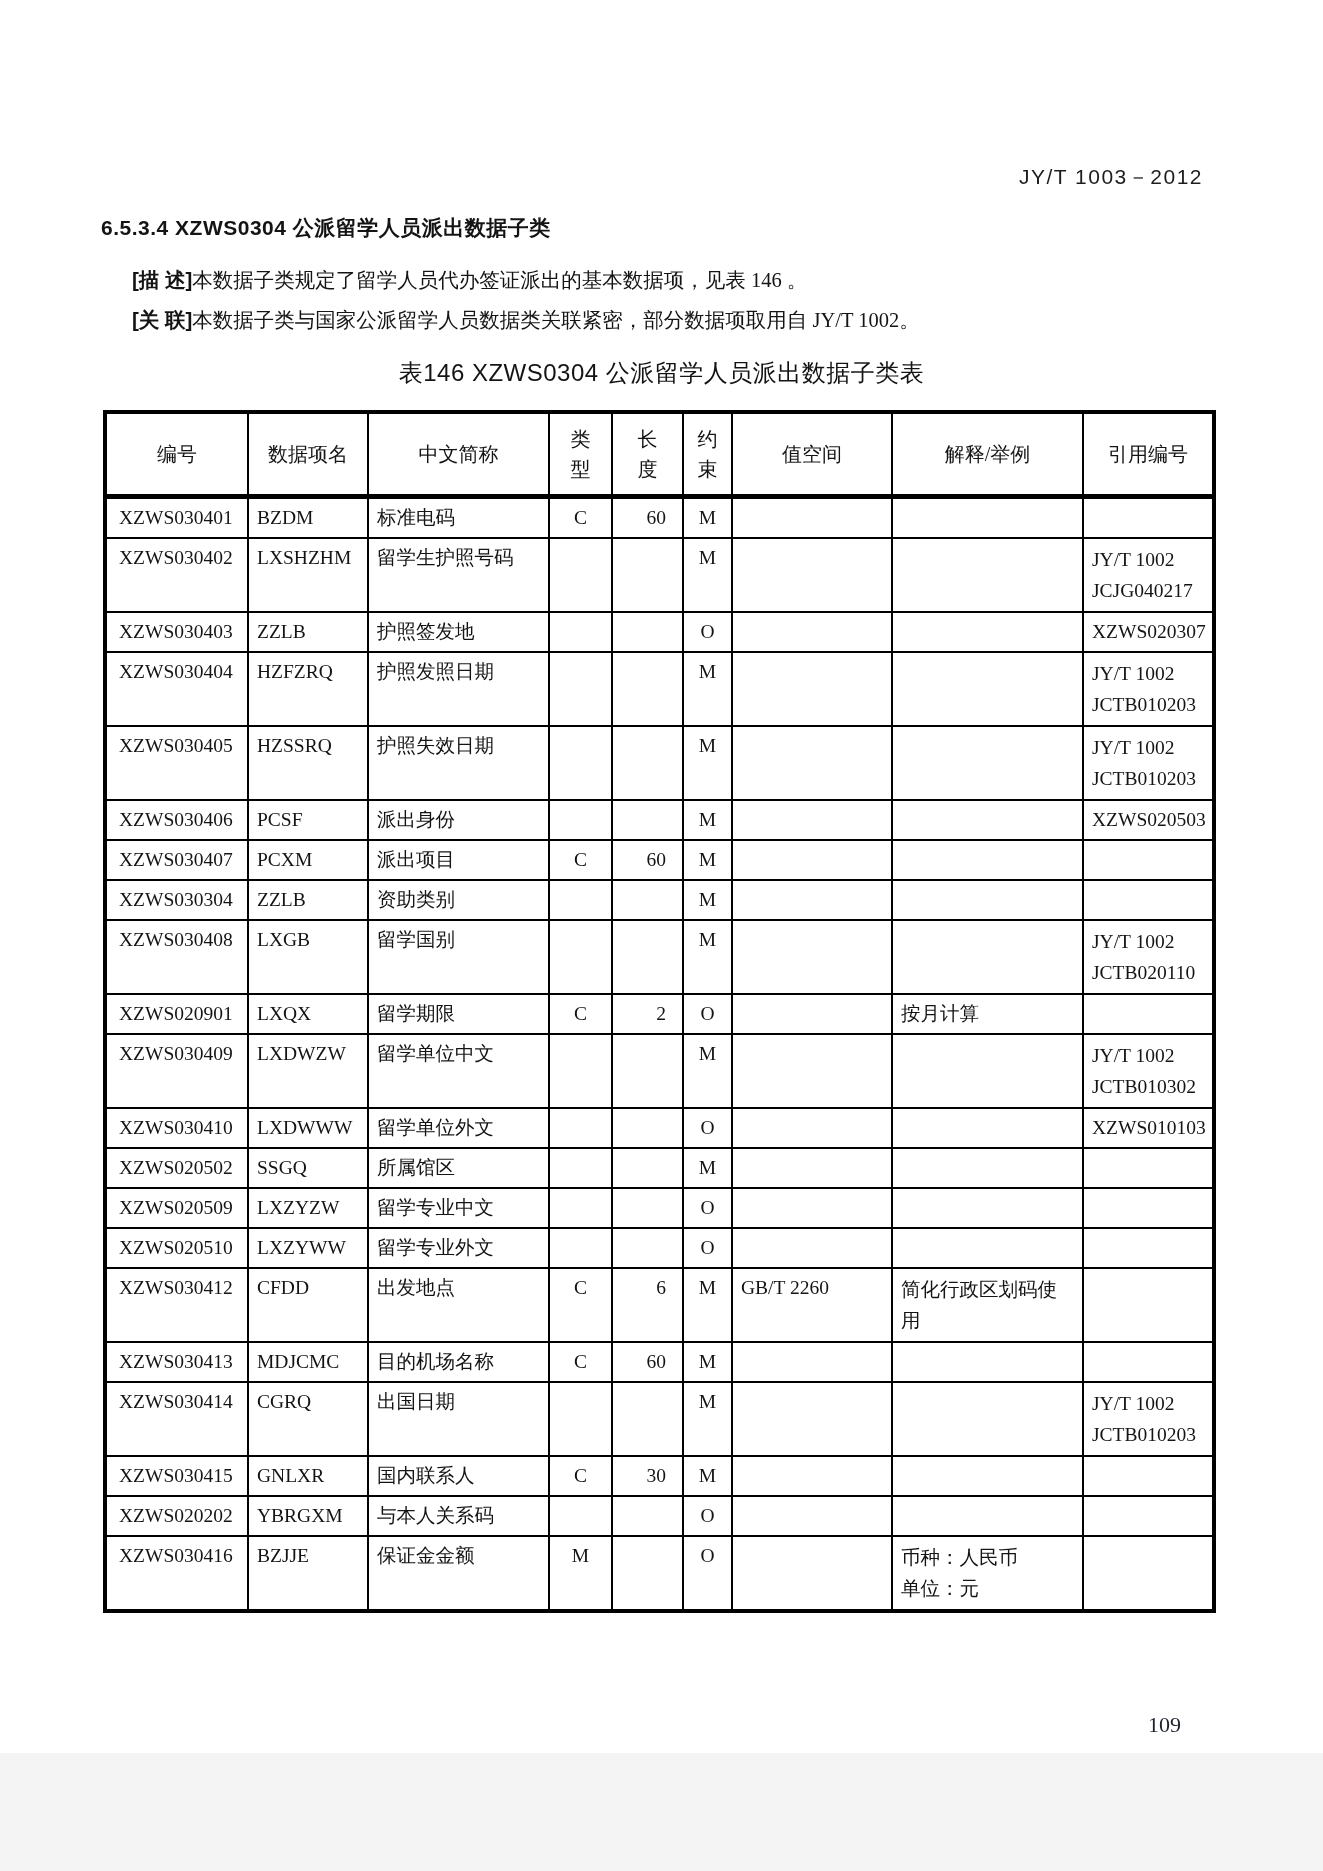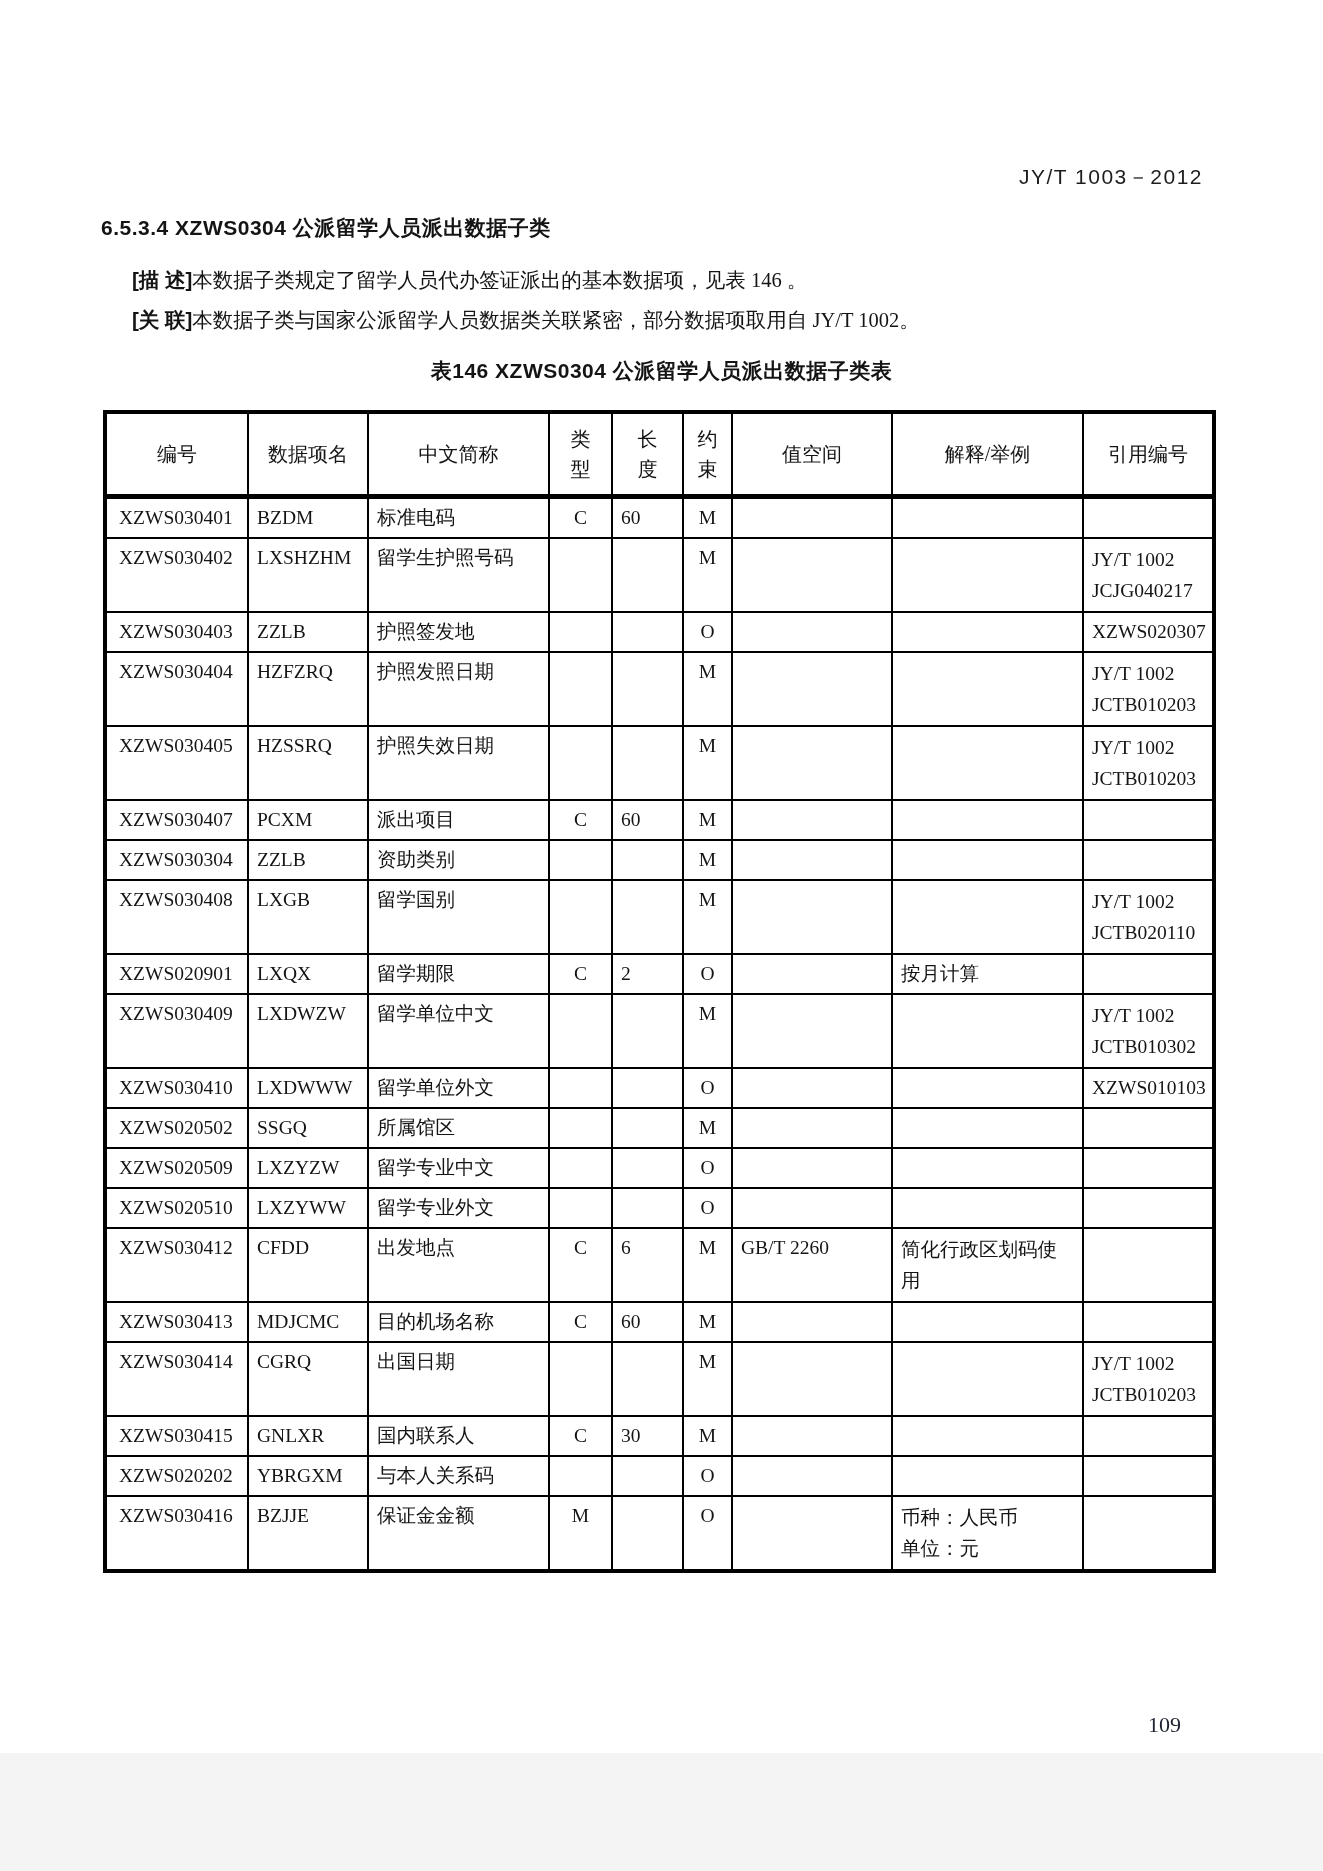--- a/index.html
+++ b/index.html
@@ -22,21 +22,21 @@
     font-weight:bold; font-size:21px; letter-spacing:0.5px;
   }
   .para { position:absolute; left:132px; font-size:20.5px; white-space:nowrap; }
   .para .plabel { font-family:"Liberation Sans", sans-serif; font-weight:bold; }
   .para-desc { top:266px; }
   .para-rel  { top:306px; }
   .table-title {
     position:absolute; left:0; top:357px; width:100%;
     text-align:center;
     font-family:"Liberation Sans", sans-serif;
-    font-weight:bold; font-size:21px; letter-spacing:0.5px;
+    font-weight:normal; font-size:24px; letter-spacing:0.5px;
   }
   table.data-table {
     position:absolute; left:103px; top:410px;
     width:1113px; table-layout:fixed;
     border-collapse:collapse;
     border:4px solid #000;
   }
   .data-table th, .data-table td {
     border:2px solid #000;
     overflow:hidden;
@@ -51,21 +51,21 @@
   }
   .data-table td {
     vertical-align:top;
     font-size:19.5px; line-height:28px;
     padding:5px 8px;
     white-space:pre-line;
   }
   .data-table td.two-line { line-height:31px; }
   .c-id   { padding-left:12px !important; }
   .c-type { text-align:center; }
-  .c-len  { text-align:left; padding-right:16px !important; }
+  .c-len  { text-align:right; padding-right:16px !important; }
   .c-con  { text-align:center; }
   .page-number { position:absolute; left:1148px; top:1712px; font-size:22px; color:#1c2230; }
 </style>
 </head>
 <body>
 
 <div class="page">
 
   <div class="doc-code">JY/T 1003－2012</div>
 
@@ -162,20 +162,31 @@
           <td class="c-cn">护照失效日期</td>
           <td class="c-type"></td>
           <td class="c-len"></td>
           <td class="c-con">M</td>
           <td class="c-space"></td>
           <td class="c-note"></td>
           <td class="c-ref two-line">JY/T 1002
 JCTB010203</td>
         </tr>
         <tr>
+          <td class="c-id">XZWS030406</td>
+          <td class="c-name">PCSF</td>
+          <td class="c-cn">派出身份</td>
+          <td class="c-type"></td>
+          <td class="c-len"></td>
+          <td class="c-con">M</td>
+          <td class="c-space"></td>
+          <td class="c-note"></td>
+          <td class="c-ref">XZWS020503</td>
+        </tr>
+        <tr>
           <td class="c-id">XZWS030407</td>
           <td class="c-name">PCXM</td>
           <td class="c-cn">派出项目</td>
           <td class="c-type">C</td>
           <td class="c-len">60</td>
           <td class="c-con">M</td>
           <td class="c-space"></td>
           <td class="c-note"></td>
           <td class="c-ref"></td>
         </tr>

